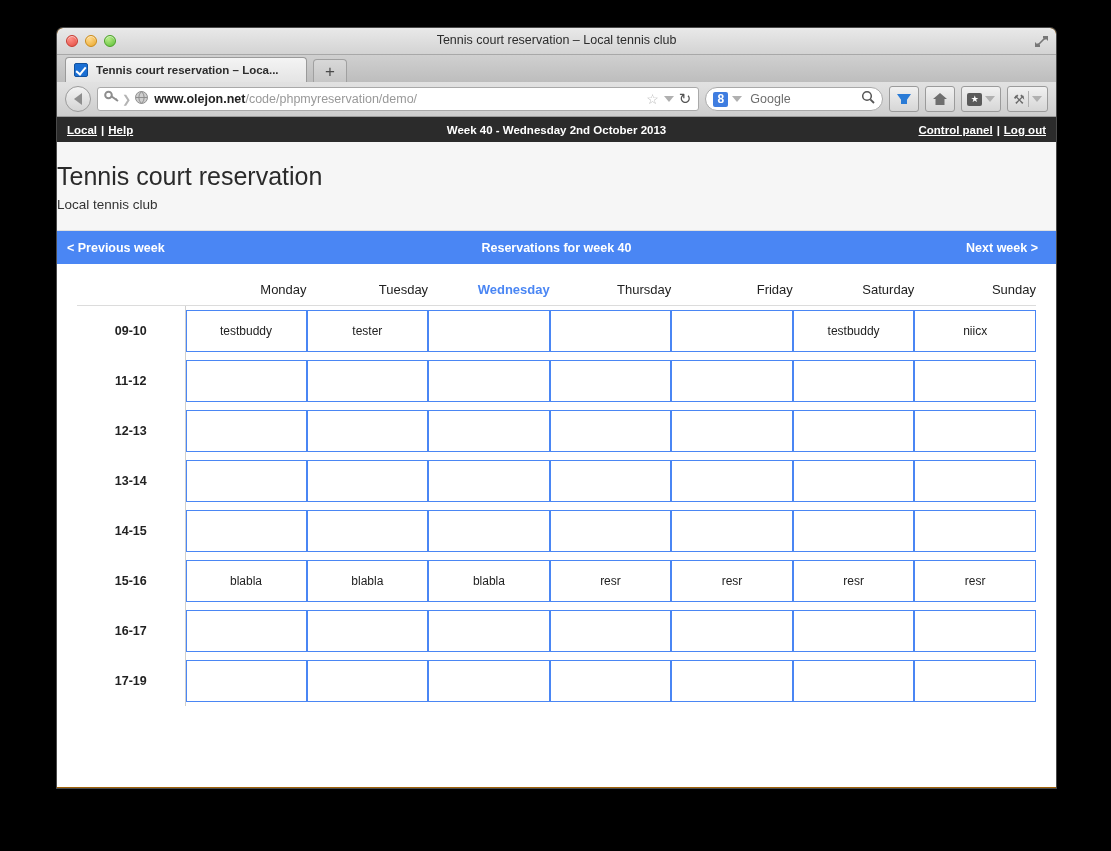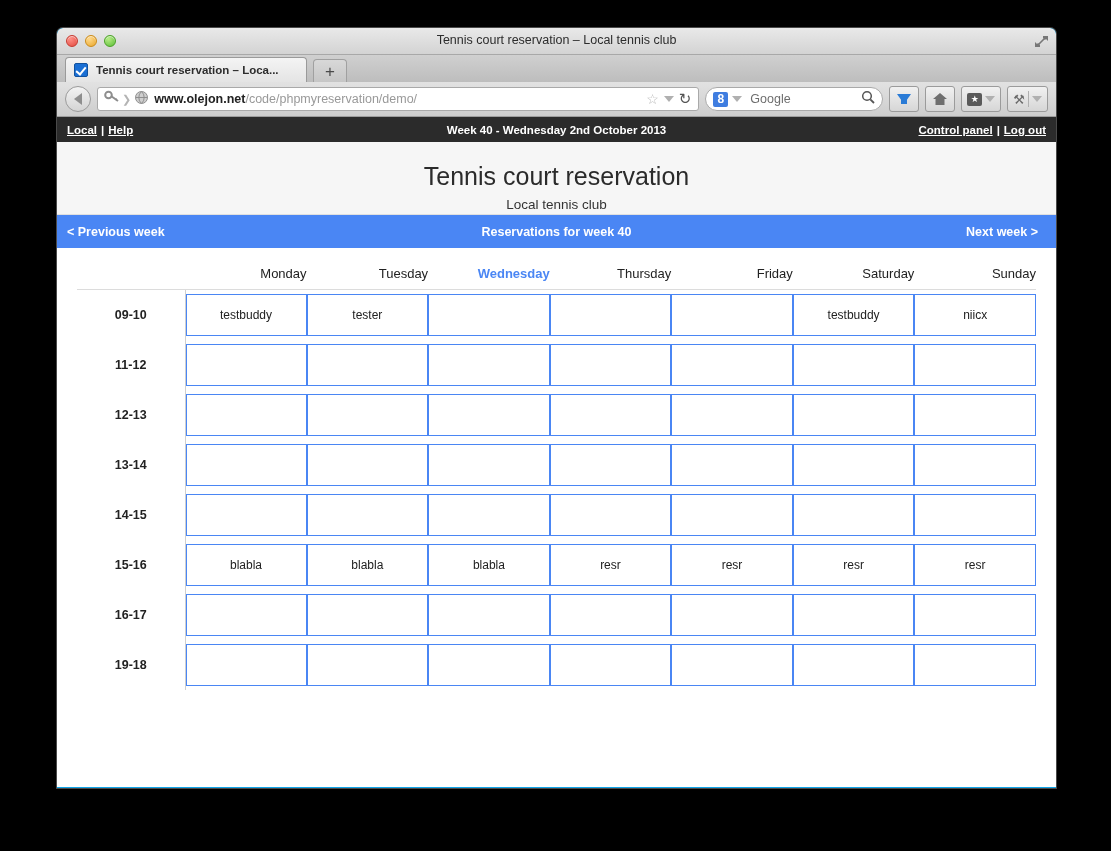--- a/index.html
+++ b/index.html
@@ -9,21 +9,21 @@
     background: #000;
     font-family: "Liberation Sans", sans-serif;
     overflow: hidden;
   }
 
   
   #window {
     position: absolute;
     left: 57px; top: 28px;
     width: 999px; height: 760px;
-    background: #0ea5e9;
+    background: #a16207;
     border-radius: 6px 6px 0 0;
     box-shadow: 0 0 0 1px #4a4a4a;
     overflow: hidden;
   }
 
   
   #titlebar {
     position: relative;
     height: 27px;
     background: linear-gradient(to bottom, #e9e9e9 0%, #d3d3d3 100%);
@@ -198,22 +198,22 @@
   #sitebar-left { position: absolute; left: 10px; display: flex; align-items: center; gap: 4px; }
   #sitebar-right { position: absolute; right: 10px; display: flex; align-items: center; gap: 4px; }
   #sitebar-center { position: absolute; left: 0; right: 0; text-align: center; }
   #sitebar a { color: #fff; text-decoration: underline; cursor: pointer; }
   .sep { color: #fff; }
 
   
   #site-header {
     background: #f6f6f6;
     border-bottom: 1px solid #e0e0e0;
-    padding: 20px 0 2px;
-    text-align: center;
+    padding: 20px 0 18px;
+    text-align: left;
   }
   #site-title { font-size: 25px; color: #2b2b2b; margin: 0 0 6px; font-weight: normal; }
   #site-subtitle { font-size: 13.5px; color: #333; }
 
   
   #weeknav {
     position: relative;
     height: 33px;
     background: #4a86f4;
     color: #fff;
@@ -545,21 +545,21 @@
                 <div class="slot"></div>
               </td>
               <td class="slotcell">
                 <div class="slot"></div>
               </td>
               <td class="slotcell">
                 <div class="slot"></div>
               </td>
             </tr>
             <tr>
-              <td class="timecell">19-18</td>
+              <td class="timecell">17-19</td>
               <td class="slotcell">
                 <div class="slot"></div>
               </td>
               <td class="slotcell">
                 <div class="slot"></div>
               </td>
               <td class="slotcell">
                 <div class="slot"></div>
               </td>
               <td class="slotcell">

